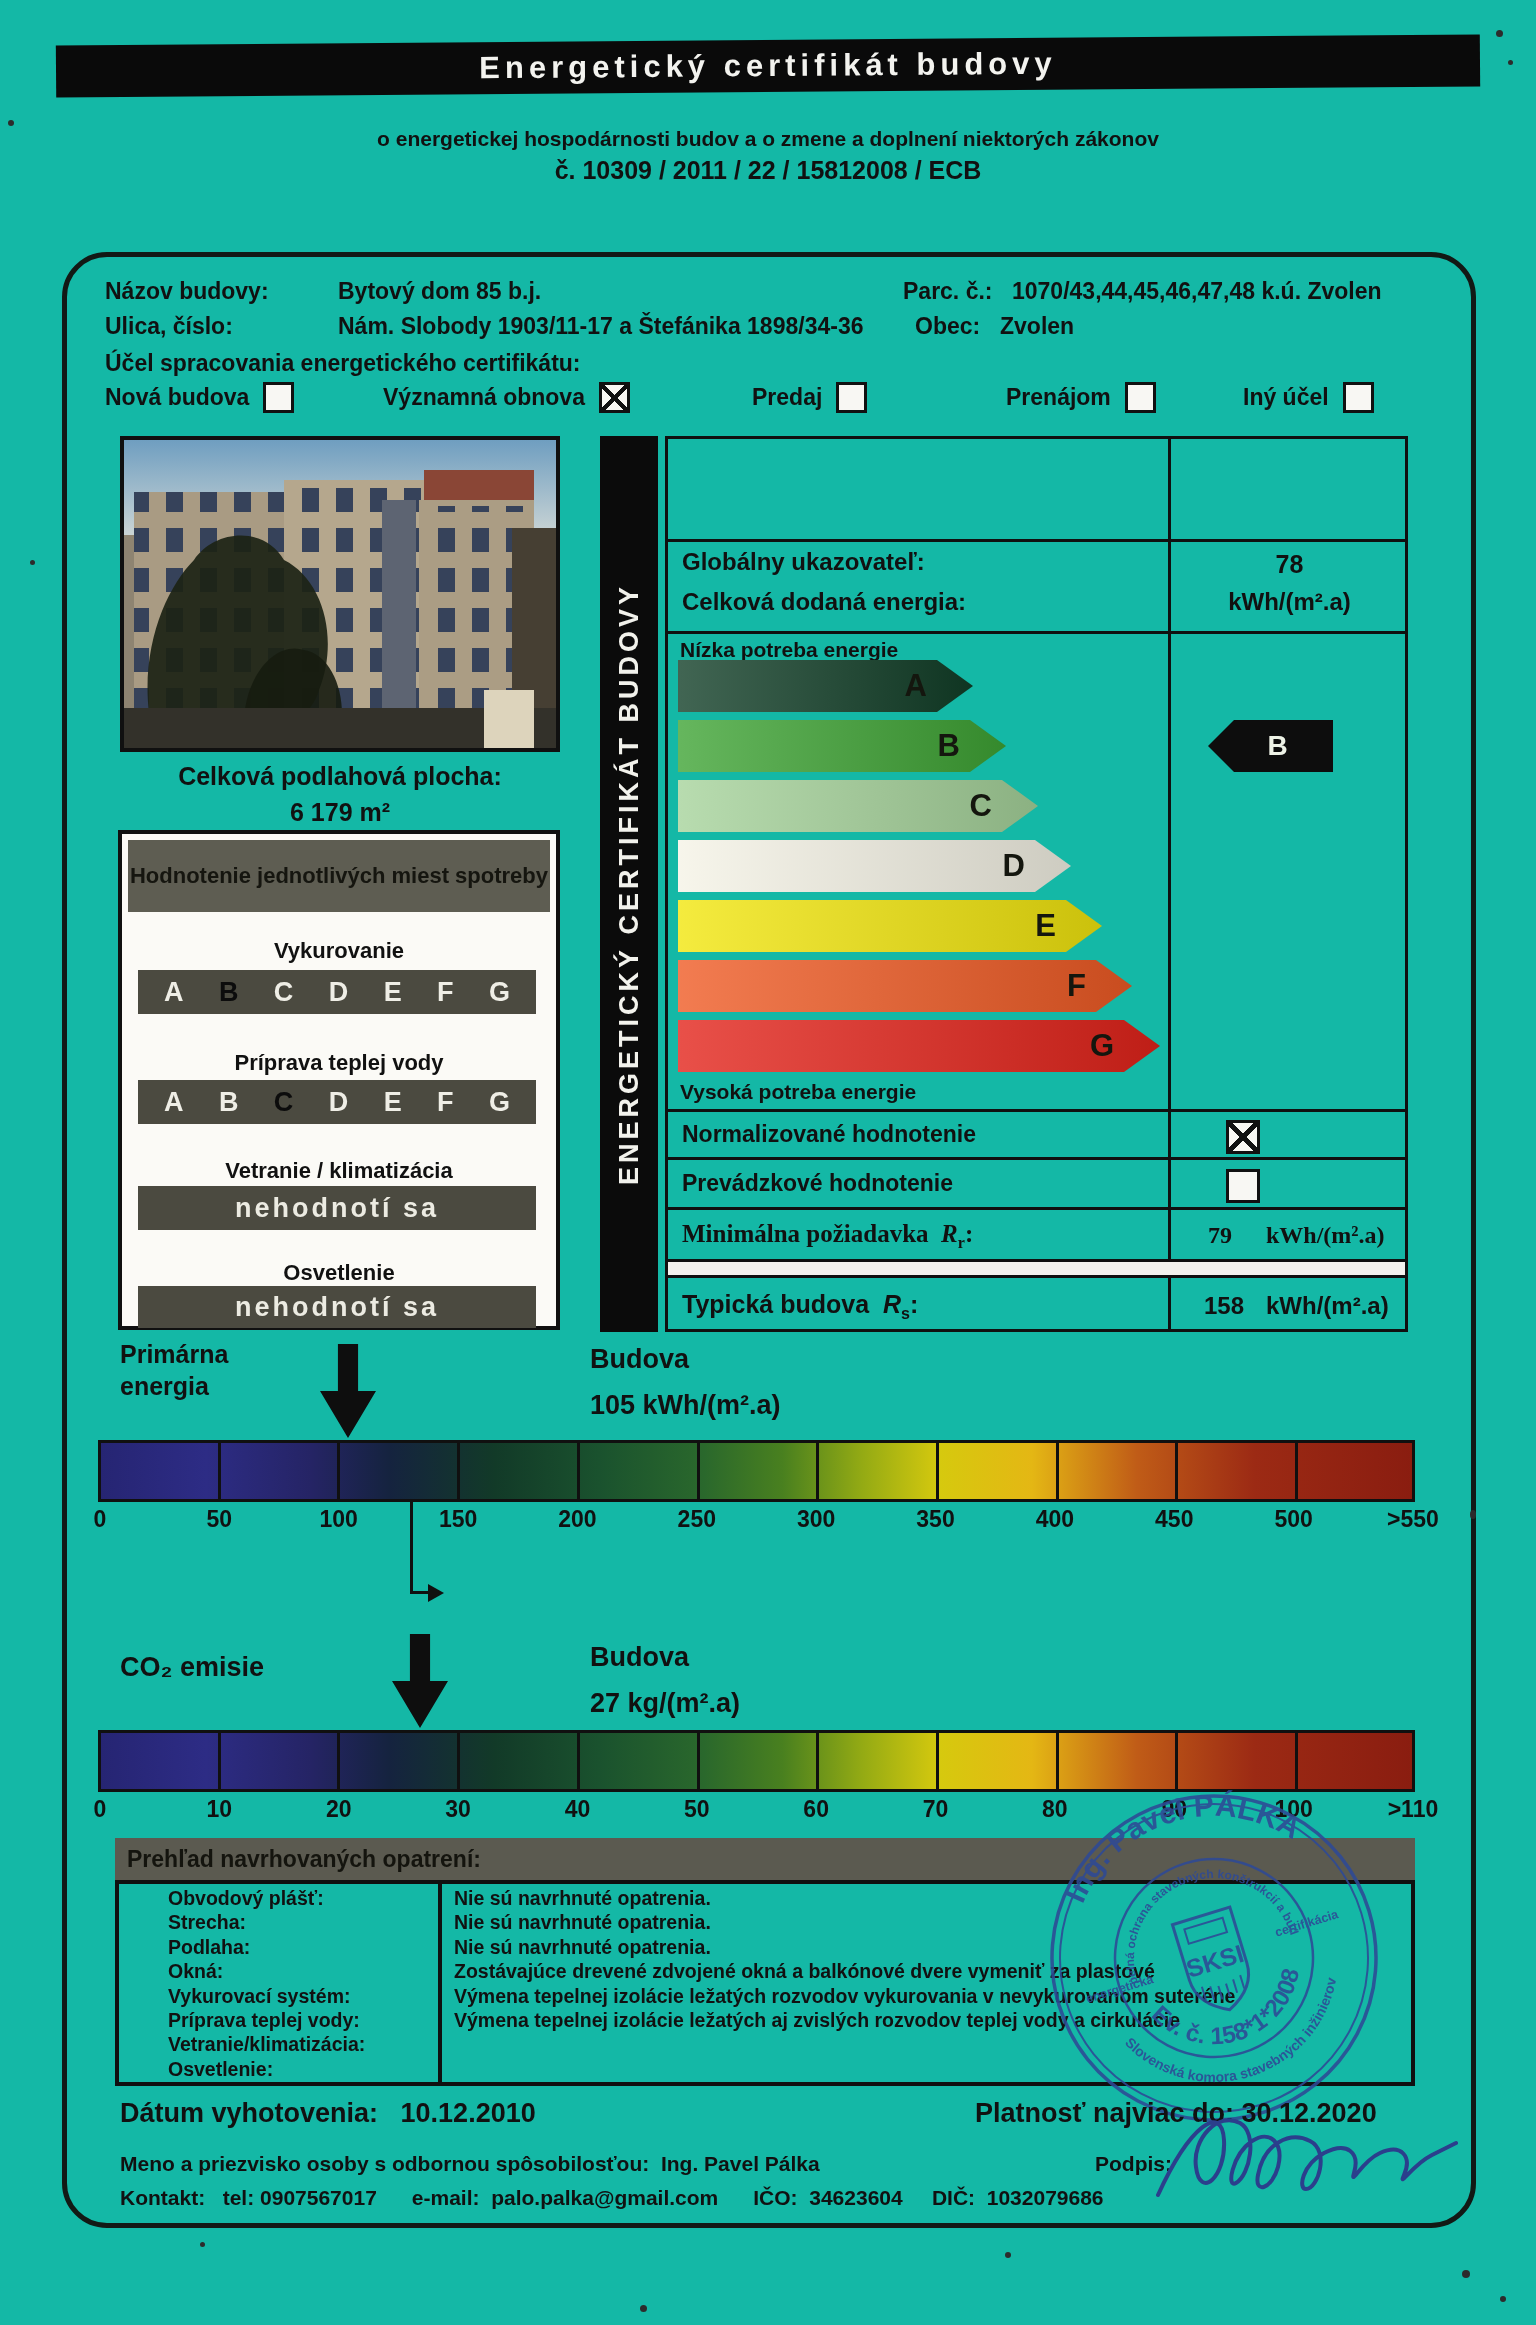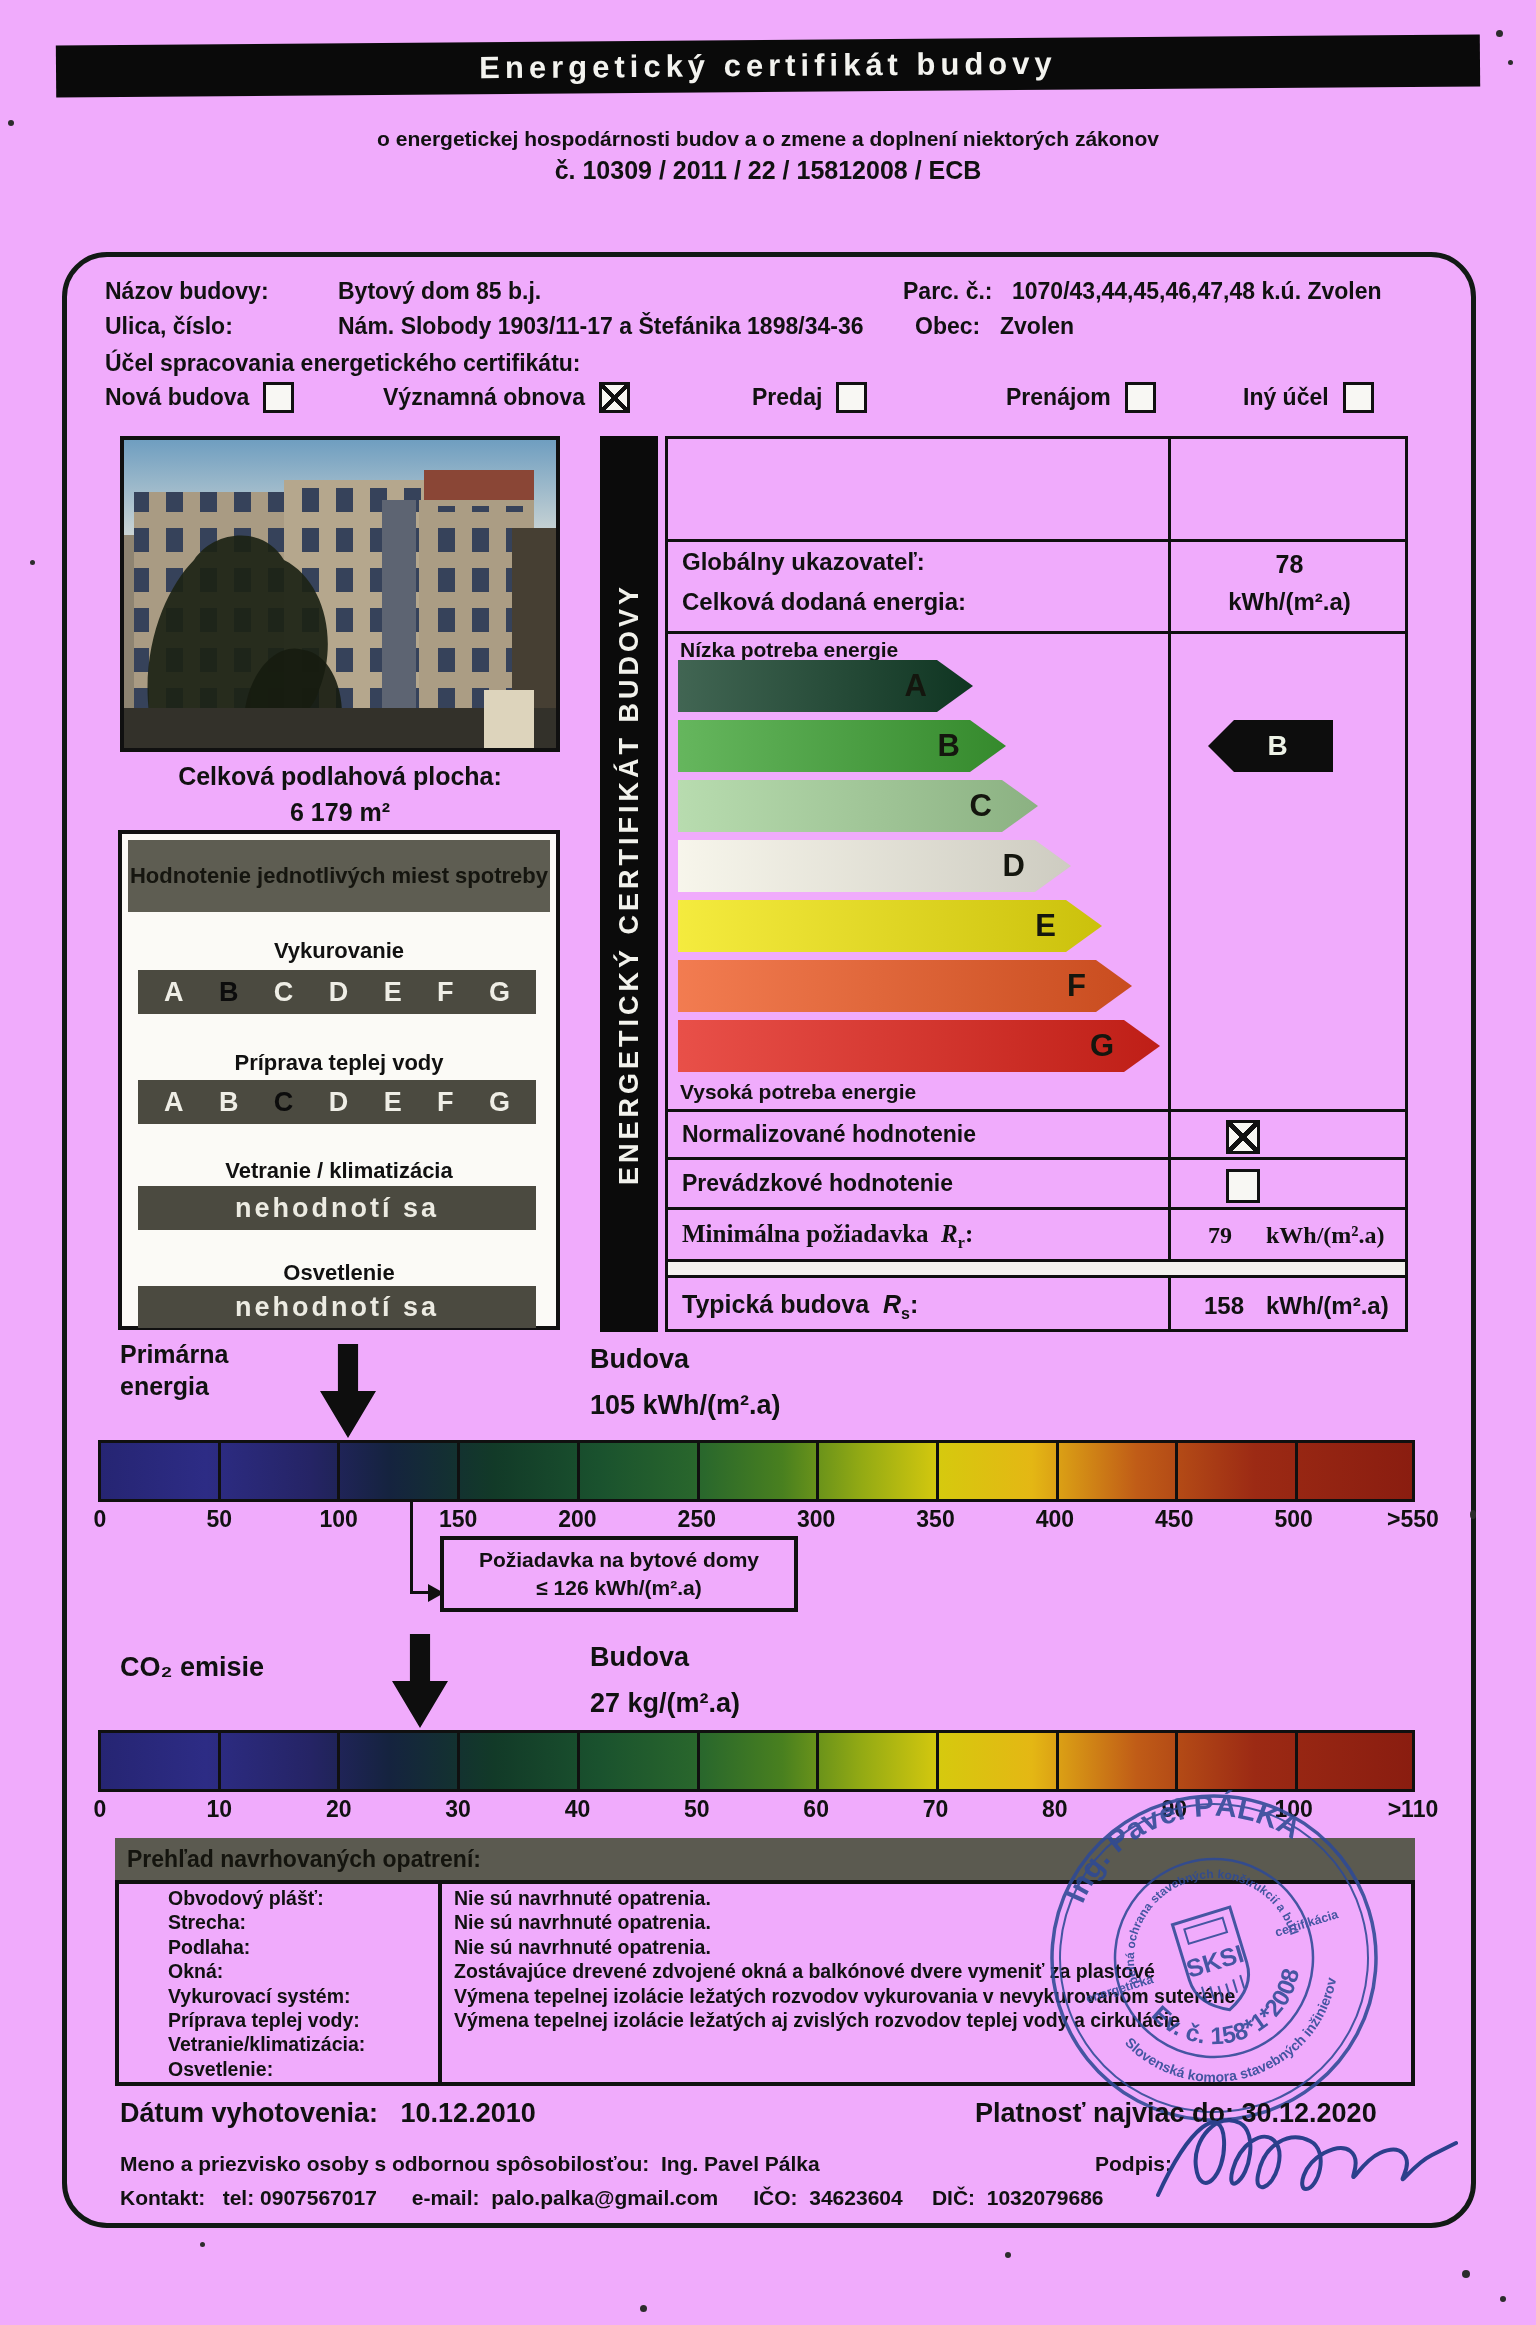--- a/index.html
+++ b/index.html
@@ -1,16 +1,16 @@
 <!DOCTYPE html>
 <html><head>
 <meta charset="utf-8">
 <style>
   html,body{margin:0;padding:0;background:#e8e5df;}
-  .page{position:relative;width:1536px;height:2325px;background:#f0abfc;
+  .page{position:relative;width:1536px;height:2325px;background:#14b8a6;
         font-family:"Liberation Sans",sans-serif;color:#111;overflow:hidden;}
   .abs{position:absolute;}
   .b{font-weight:700;}
   
   .title-bar{left:56px;top:40px;width:1424px;height:52px;background:#0a0a0a;
              transform:rotate(-0.45deg);display:flex;align-items:center;justify-content:center;}
   .title-bar span{color:#f3f3ef;font-size:31px;font-weight:700;letter-spacing:5px;}
   .law{width:1536px;text-align:center;font-weight:700;}
   
   .main-box{left:62px;top:252px;width:1404px;height:1966px;border:5px solid #121915;border-radius:45px;}
@@ -285,24 +285,20 @@
       <span>350</span>
       <span>400</span>
       <span>450</span>
       <span>500</span>
       <span>&gt;550</span>
   </div>
 
   <div class="abs" style="left:410px;top:1502px;width:3px;height:92px;background:#101010;"></div>
   <div class="abs" style="left:410px;top:1591px;width:22px;height:3px;background:#101010;"></div>
   <div class="abs" style="left:428px;top:1584px;width:0;height:0;border-left:16px solid #101010;border-top:9px solid transparent;border-bottom:9px solid transparent;"></div>
-  <div class="abs req-box" style="left:440px;top:1536px;width:358px;height:76px;">
-    <span>Požiadavka na bytové domy</span>
-    <span>≤ 126 kWh/(m².a)</span>
-  </div>
 
   <div class="abs b" style="left:120px;top:1652px;font-size:27px;">CO₂ emisie</div>
 
   <div class="abs down-arrow" style="left:392px;top:1634px;width:56px;height:94px;"></div>
 
   <div class="abs b" style="left:590px;top:1642px;font-size:27px;">Budova</div>
   <div class="abs b" style="left:590px;top:1688px;font-size:27px;">27 kg/(m².a)</div>
 
   <div class="abs scale-bar" style="left:98px;top:1730px;width:1317px;"></div>
   <div class="abs ticks" style="left:68px;top:1796px;width:1377px;">

